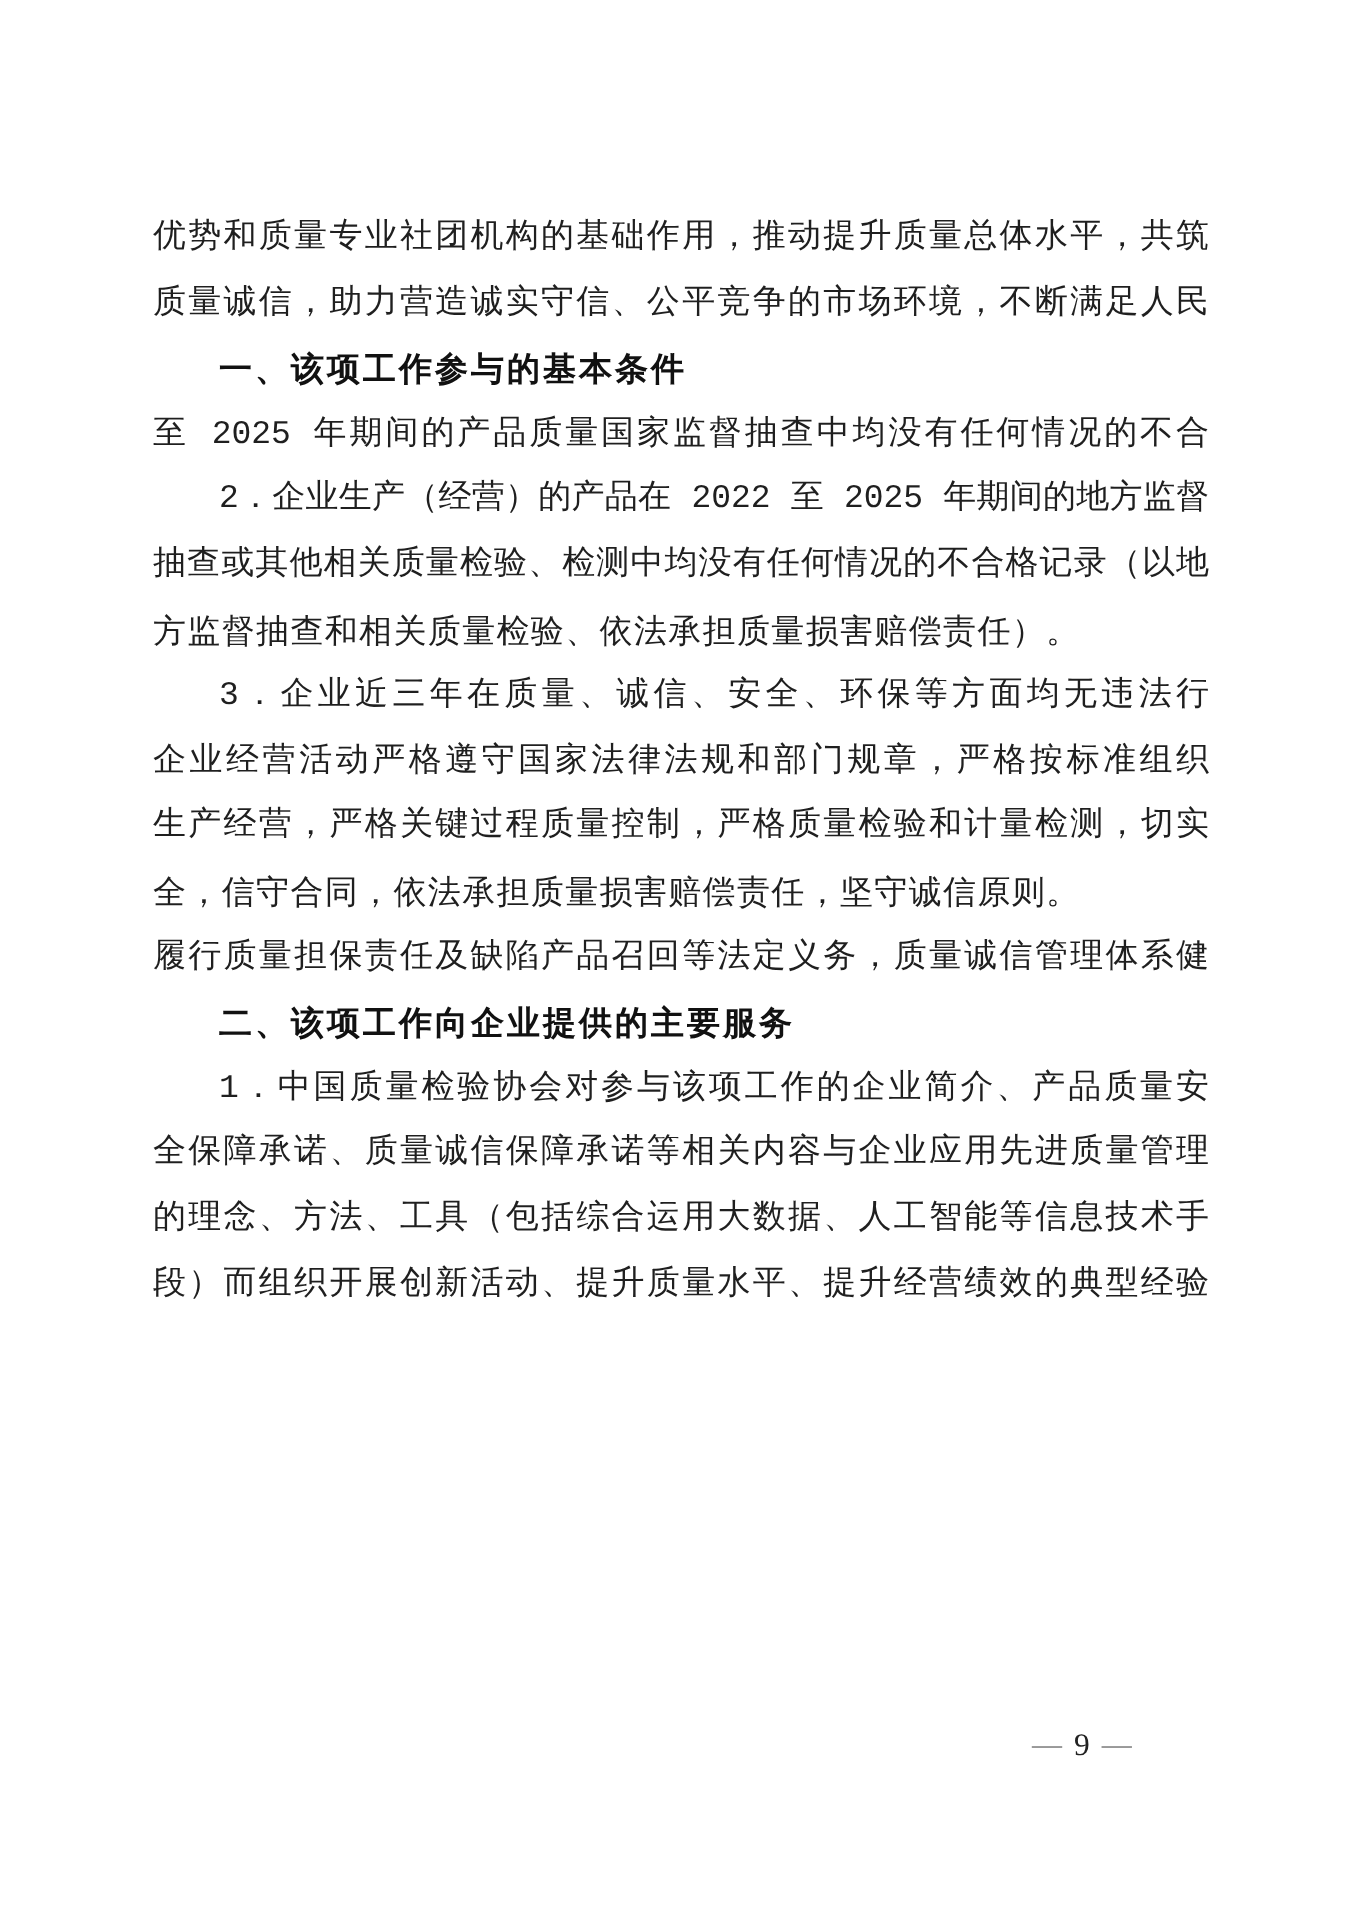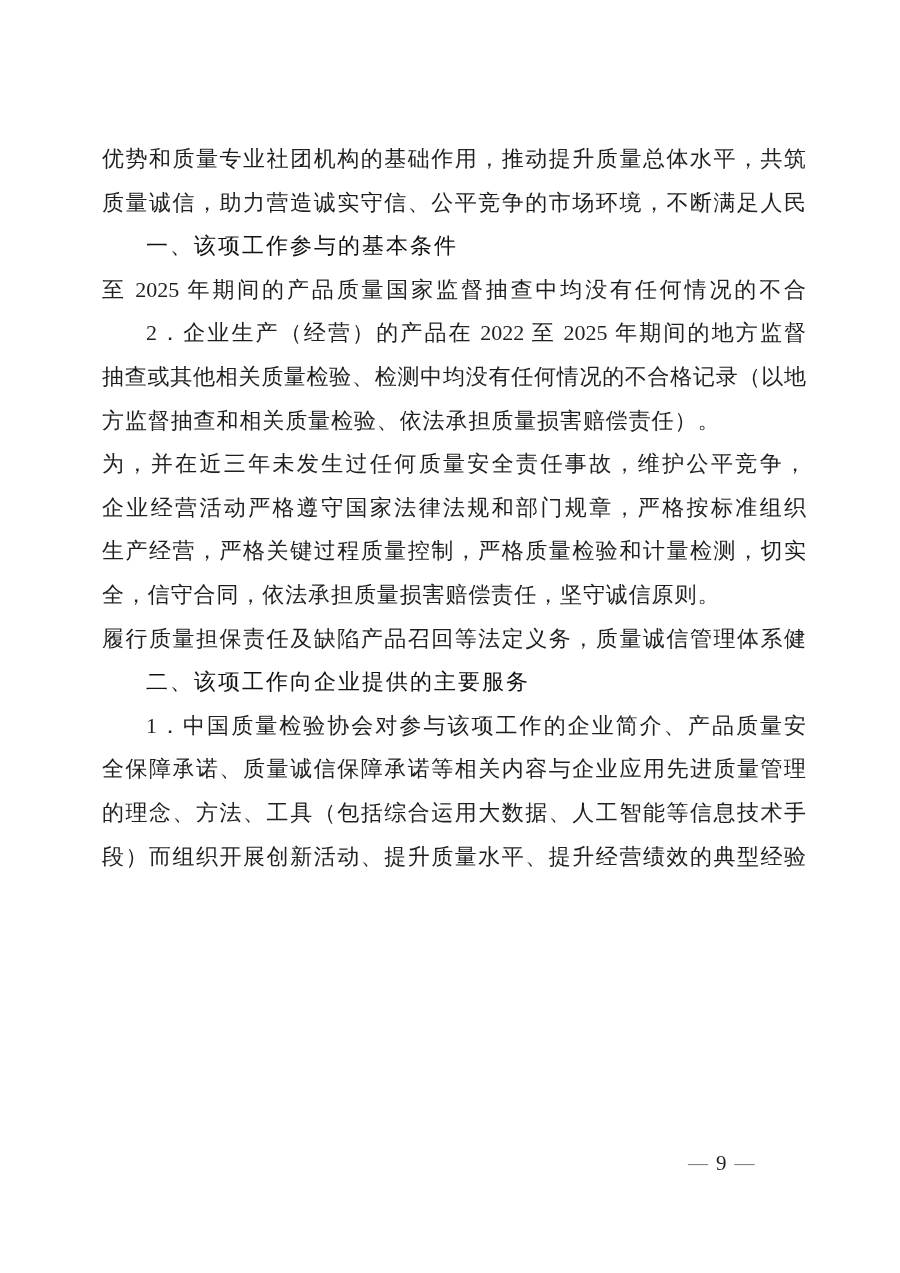--- a/index.html
+++ b/index.html
@@ -28,28 +28,29 @@
     line-height: 43.6px;
     letter-spacing: 0.9px;
     white-space: nowrap;
     overflow: visible;
   }
   .line.fill {
     letter-spacing: 0;
     white-space: normal;
     text-align: justify;
     text-align-last: justify;
+    font-family: Liberation Mono, monospace;
     -moz-text-align-last: justify;
   }
   .line.indent {
     text-indent: 44px;
   }
   .line.heading {
     font-family: "Liberation Sans", "DejaVu Sans", sans-serif;
-    font-weight: 400;
+    font-weight: 700;
     letter-spacing: 2px;
     color: #111111;
   }
   .footer {
     position: absolute;
     top: 1148px;
     left: 688px;
     height: 30px;
     display: flex;
     align-items: center;
@@ -72,21 +73,21 @@
 <div class="page">
 
   <main class="content">
       <div class="line fill">优势和质量专业社团机构的基础作用，推动提升质量总体水平，共筑</div>
       <div class="line fill">质量诚信，助力营造诚实守信、公平竞争的市场环境，不断满足人民</div>
       <div class="line heading indent">一、该项工作参与的基本条件</div>
       <div class="line fill">至 2025 年期间的产品质量国家监督抽查中均没有任何情况的不合</div>
       <div class="line indent fill">2．企业生产（经营）的产品在 2022 至 2025 年期间的地方监督</div>
       <div class="line fill">抽查或其他相关质量检验、检测中均没有任何情况的不合格记录（以地</div>
       <div class="line">方监督抽查和相关质量检验、依法承担质量损害赔偿责任）。</div>
-      <div class="line fill">为，并在近三年未发生过任何质量安全责任事故，维护公平竞争，</div>
+      <div class="line indent fill">3．企业近三年在质量、诚信、安全、环保等方面均无违法行</div>
       <div class="line fill">企业经营活动严格遵守国家法律法规和部门规章，严格按标准组织</div>
       <div class="line fill">生产经营，严格关键过程质量控制，严格质量检验和计量检测，切实</div>
       <div class="line">全，信守合同，依法承担质量损害赔偿责任，坚守诚信原则。</div>
       <div class="line fill">履行质量担保责任及缺陷产品召回等法定义务，质量诚信管理体系健</div>
       <div class="line heading indent">二、该项工作向企业提供的主要服务</div>
       <div class="line indent fill">1．中国质量检验协会对参与该项工作的企业简介、产品质量安</div>
       <div class="line fill">全保障承诺、质量诚信保障承诺等相关内容与企业应用先进质量管理</div>
       <div class="line fill">的理念、方法、工具（包括综合运用大数据、人工智能等信息技术手</div>
       <div class="line fill">段）而组织开展创新活动、提升质量水平、提升经营绩效的典型经验</div>
     </main>

